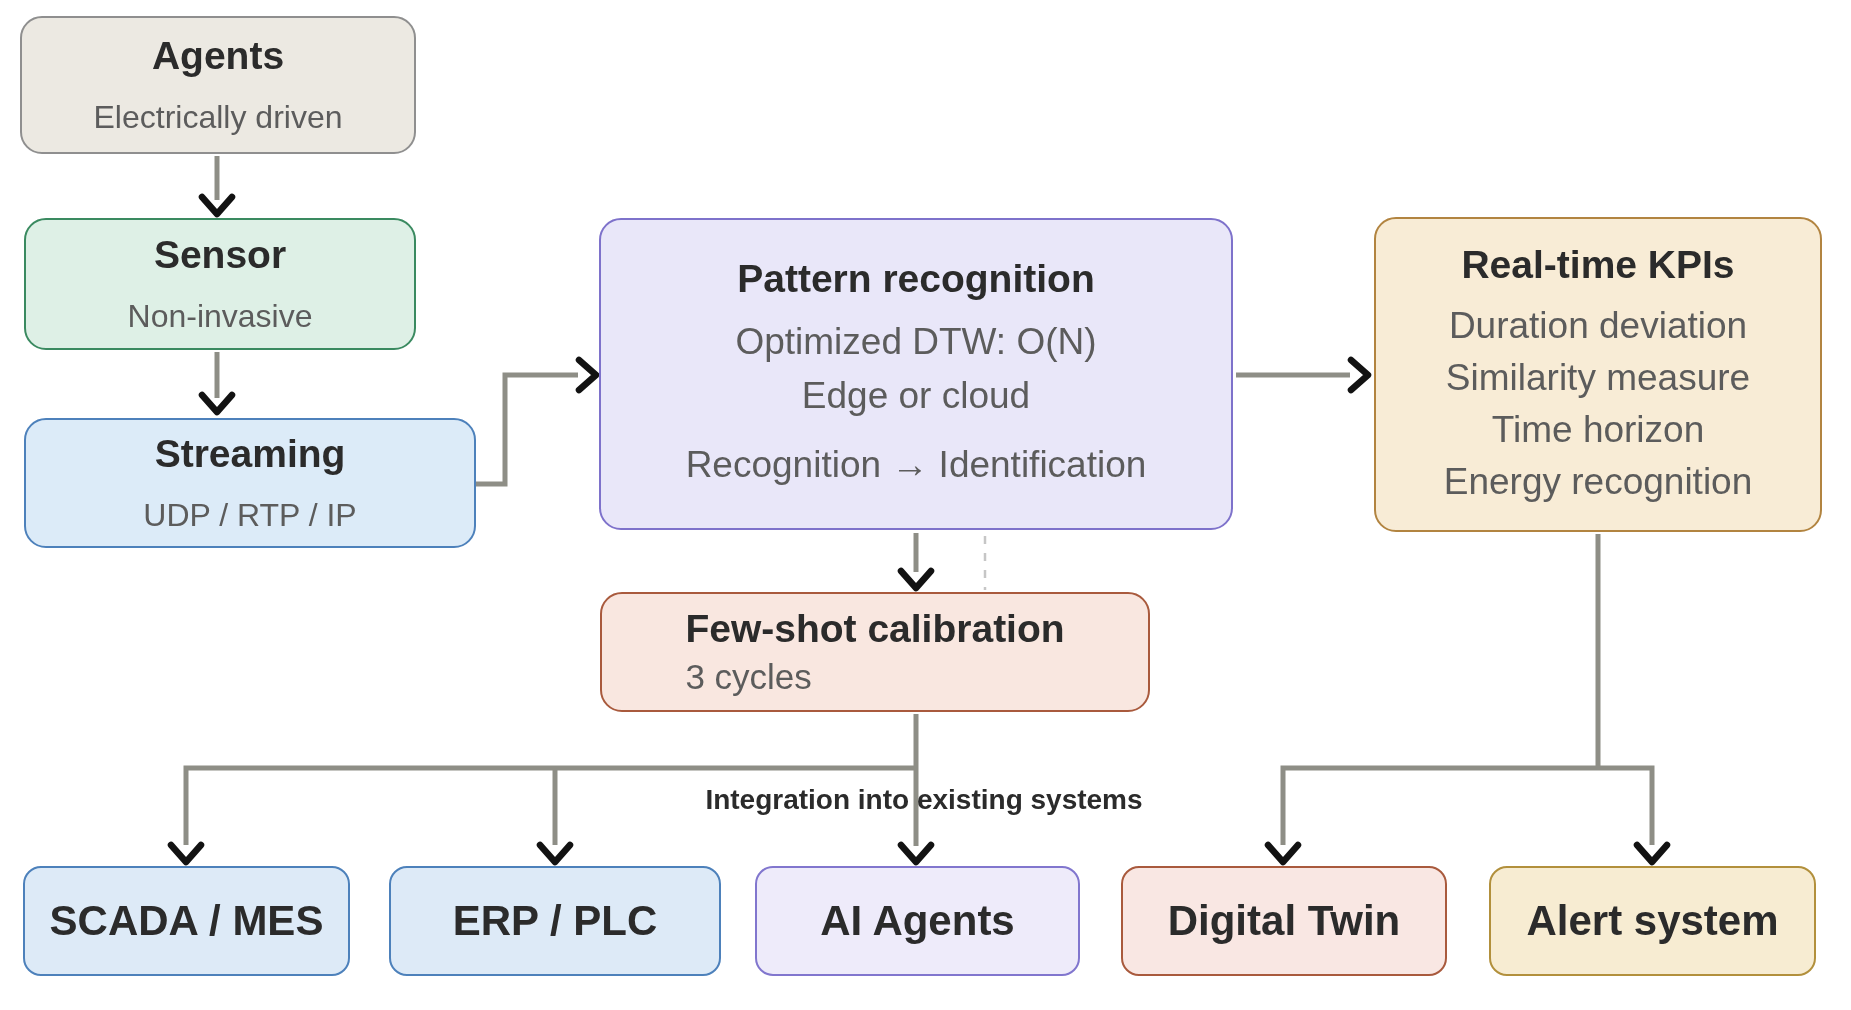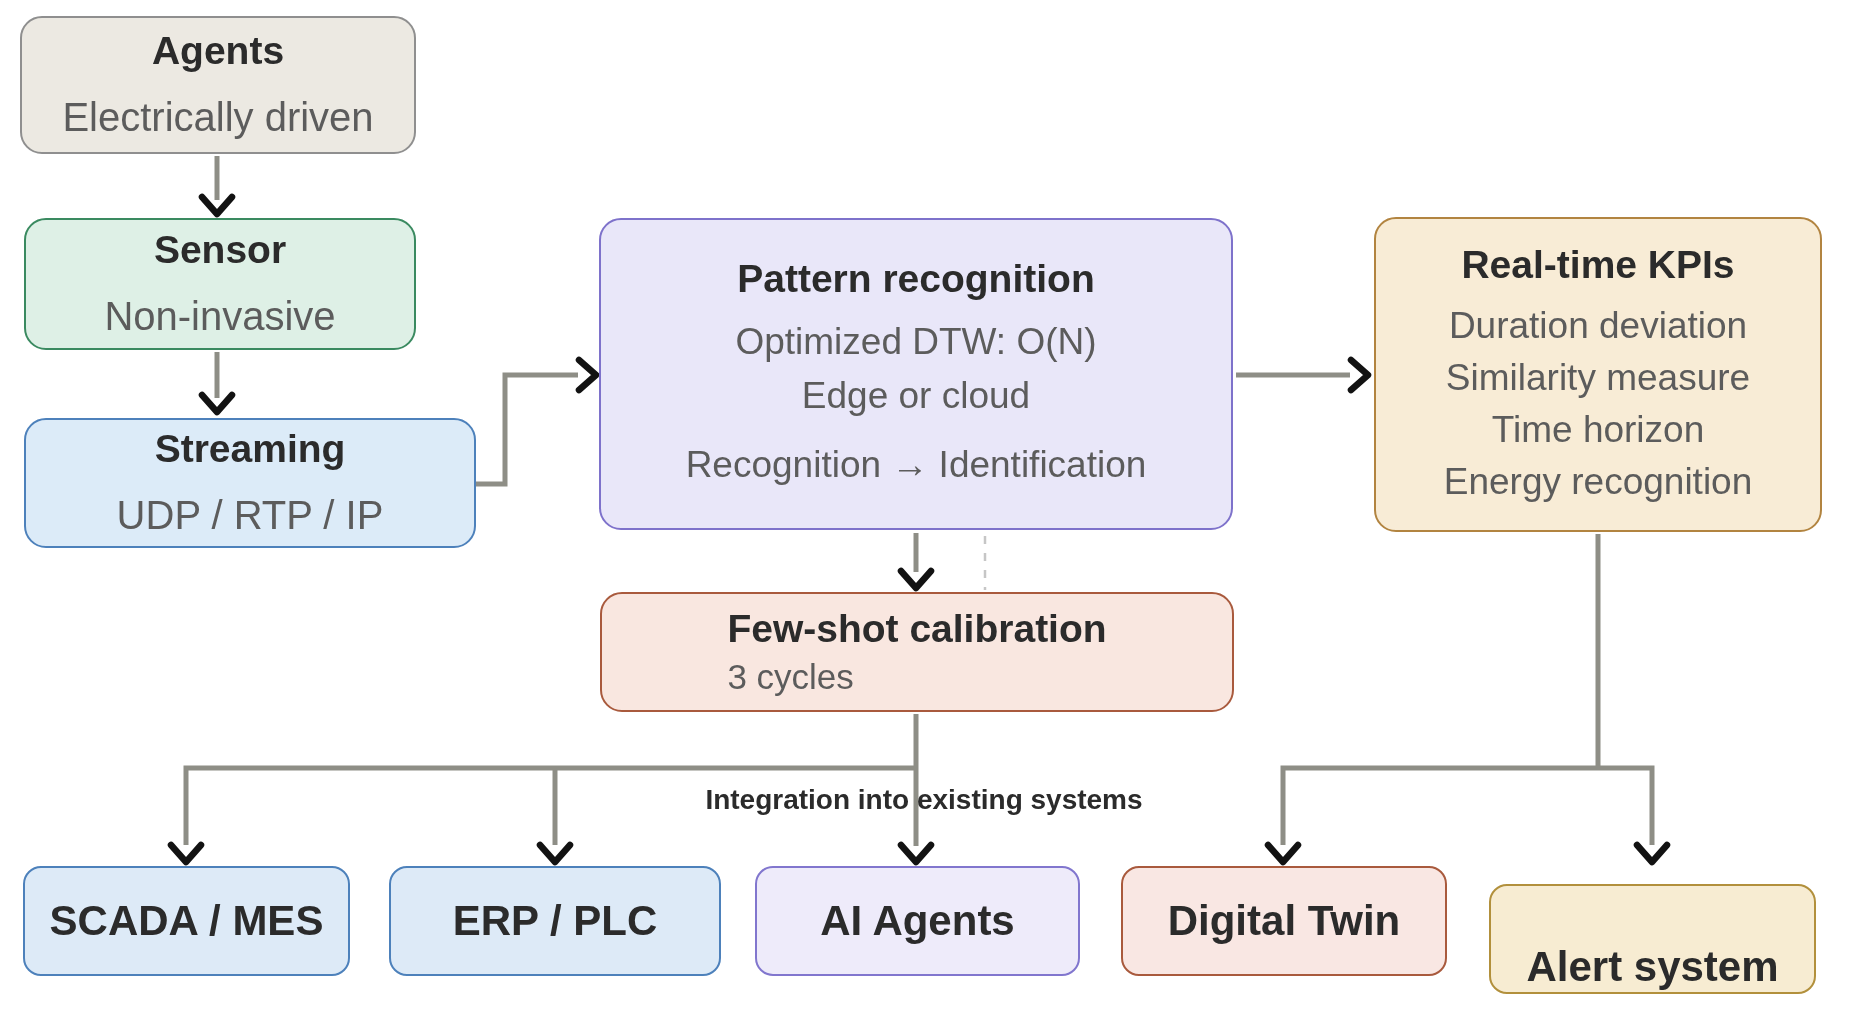--- a/index.html
+++ b/index.html
@@ -23,21 +23,21 @@
     box-sizing:border-box;
     text-align:center;
   }
   .node .title{
     font-weight:bold;
     font-size:39px;
     color:#2b2b2b;
     line-height:1.2;
   }
   .node .sub{
-    font-size:40px;
+    font-size:32px;
     color:#5c5c5c;
     line-height:1.25;
     margin-top:17px;
   }
   .node .line{
     font-size:37px;
     color:#5c5c5c;
     line-height:1.45;
   }
   .node .title.block-gap{margin-bottom:12px;}
@@ -130,21 +130,21 @@
   </div>
 
   <div class="node" style="left: 1374px; top: 217px; width: 448px; height: 315px; background-color: rgb(248, 236, 214); border-color: rgb(178, 132, 64);">
     <div class="title block-gap">Real-time KPIs</div>
     <div class="line" style="line-height:1.4">Duration deviation</div>
     <div class="line" style="line-height:1.4">Similarity measure</div>
     <div class="line" style="line-height:1.4">Time horizon</div>
     <div class="line" style="line-height:1.4">Energy recognition</div>
   </div>
 
-  <div class="node" style="left: 600px; top: 592px; width: 634px; height: 120px; background-color: rgb(249, 231, 224); border-color: rgb(169, 90, 61);">
+  <div class="node" style="left: 600px; top: 592px; width: 550px; height: 120px; background-color: rgb(249, 231, 224); border-color: rgb(169, 90, 61);">
     <div class="fs-inner">
       <div class="title">Few-shot calibration</div>
       <div class="sub">3 cycles</div>
     </div>
   </div>
 
   <div id="integration-label">Integration into existing systems</div>
 
   <div class="node leaf" style="left: 23px; top: 866px; width: 327px; height: 110px; border-radius: 18px; background-color: rgb(221, 234, 247); border-color: rgb(77, 129, 187);">
     <div class="title">SCADA / MES</div>
@@ -155,17 +155,17 @@
   </div>
 
   <div class="node leaf" style="left: 755px; top: 866px; width: 325px; height: 110px; border-radius: 18px; background-color: rgb(238, 235, 250); border-color: rgb(129, 118, 206);">
     <div class="title">AI Agents</div>
   </div>
 
   <div class="node leaf" style="left: 1121px; top: 866px; width: 326px; height: 110px; border-radius: 18px; background-color: rgb(249, 231, 227); border-color: rgb(169, 90, 61);">
     <div class="title">Digital Twin</div>
   </div>
 
-  <div class="node leaf" style="left: 1489px; top: 884px; width: 327px; height: 110px; border-radius: 18px; background-color: rgb(247, 236, 210); border-color: rgb(178, 144, 60); justify-content: flex-end;">
+  <div class="node leaf" style="left: 1489px; top: 866px; width: 327px; height: 110px; border-radius: 18px; background-color: rgb(247, 236, 210); border-color: rgb(178, 144, 60);">
     <div class="title">Alert system</div>
   </div>
 
 </div>
 
 </body></html>

